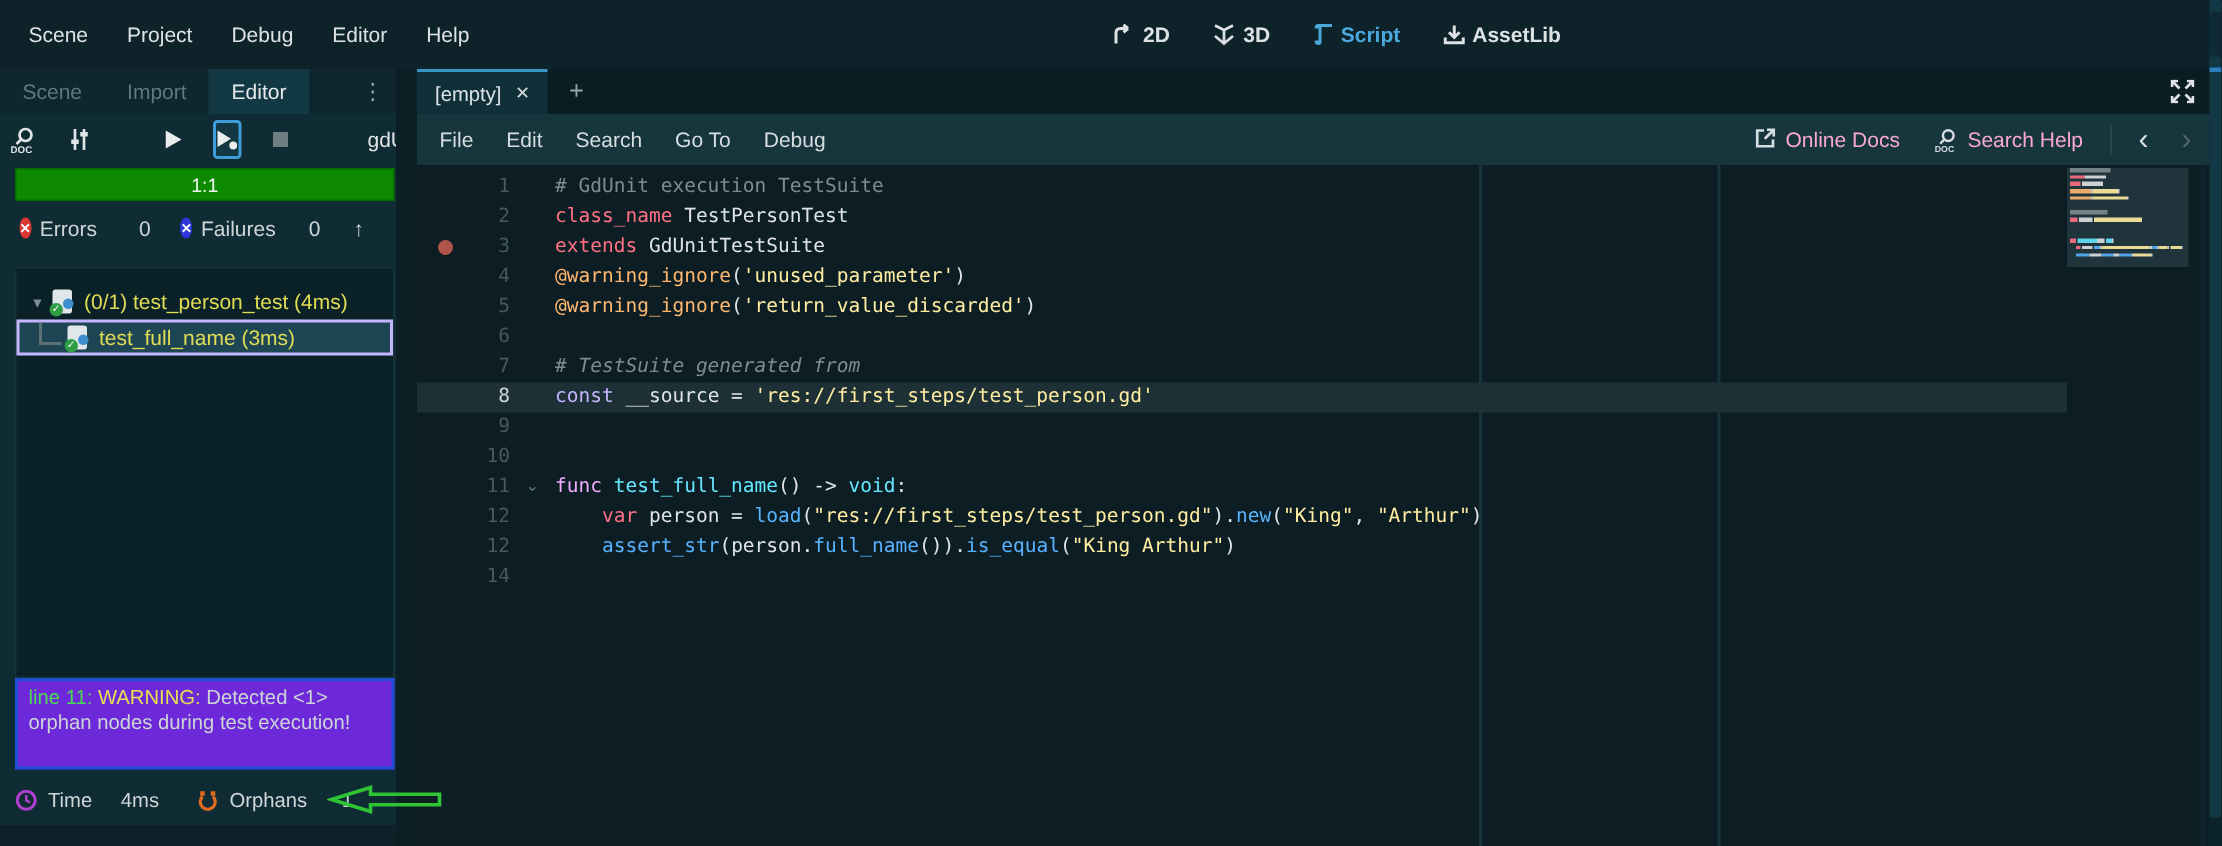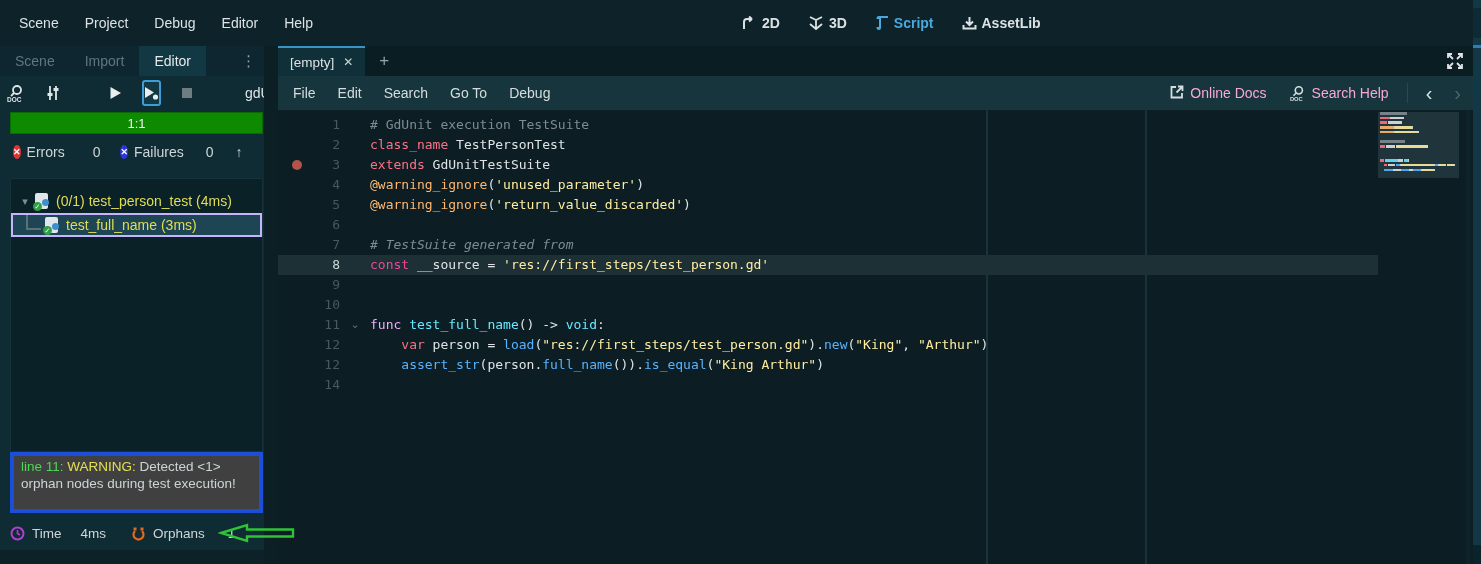--- a/index.html
+++ b/index.html
@@ -50,21 +50,21 @@
   #tree-panel { left:10px; top:132px; width:253px; height:274px; background:#0a2127; border:1px solid #16333b; border-radius:2px; }
   .tree-row { display:flex; align-items:center; height:24px; font-size:14px; color:#e0dd55; white-space:nowrap; }
   .tree-row.selected { background:#1d4553; border:2px solid #c4b5fd; }
   .tree-chevron { color:#7c8f94; font-size:11px; width:16px; text-align:center; margin-left:6px; }
   .tree-indent { width:22px; height:100%; position:relative; margin-left:8px; }
   .script-ic { width:17px; height:17px; position:relative; margin-right:6px; flex:0 0 auto; }
   .script-ic .page { position:absolute; left:2px; top:0; width:13px; height:16px; background:#dfe7ea; border-radius:2px; }
   .script-ic .gear { position:absolute; right:1px; top:6px; width:7px; height:7px; border-radius:50%; background:#3e8fd0; }
   .script-ic .check { position:absolute; left:0; bottom:-1px; width:9px; height:9px; border-radius:50%; background:#2f9e44; color:#fff; font-size:7px; line-height:9px; text-align:center; }
 
-  #warning-box { left:10px; top:406px; width:253px; height:61px; background:#404040; border:4px solid #1d4ed8; padding:2px 7px; font-size:13.5px; line-height:17px; color:#ccd5d6; }
+  #warning-box { left:10px; top:406px; width:253px; height:61px; background:#6d28d9; border:2px solid #1d4ed8; padding:2px 7px; font-size:13.5px; line-height:17px; color:#ccd5d6; }
   #warning-box .lref { color:#49d952; }
   #warning-box .lvl { color:#e3e052; }
 
   #dock-footer { left:10px; top:472px; width:253px; height:30px; display:flex; align-items:center; gap:7px; font-size:13.5px; color:#cfd6d8; }
   #dock-footer .val { color:#cfd6d8; }
 
   
   #anno-arrow { left:218px; top:523px; }
 
   
@@ -361,21 +361,21 @@
     <div id="bp-dot" style="top: 50px;"></div>
     <div id="fold-arrow" style="top: 205px;">⌄</div>
     <div id="code-lines">
         <div class="code-line"><span style="color: rgb(126, 140, 146);"># GdUnit execution TestSuite</span></div>
         <div class="code-line"><span style="color: rgb(255, 112, 133);">class_name</span><span style="color: rgb(223, 227, 229);"> TestPersonTest</span></div>
         <div class="code-line"><span style="color: rgb(255, 112, 133);">extends</span><span style="color: rgb(223, 227, 229);"> GdUnitTestSuite</span></div>
         <div class="code-line"><span style="color: rgb(255, 184, 112);">@warning_ignore</span><span style="color: rgb(223, 227, 229);">(</span><span style="color: rgb(255, 237, 161);">'unused_parameter'</span><span style="color: rgb(223, 227, 229);">)</span></div>
         <div class="code-line"><span style="color: rgb(255, 184, 112);">@warning_ignore</span><span style="color: rgb(223, 227, 229);">(</span><span style="color: rgb(255, 237, 161);">'return_value_discarded'</span><span style="color: rgb(223, 227, 229);">)</span></div>
         <div class="code-line"></div>
         <div class="code-line"><span style="color: rgb(126, 140, 146); font-style: italic;"># TestSuite generated from</span></div>
-        <div class="code-line"><span style="color: #ec4899;">const</span><span style="color: rgb(223, 227, 229);"> __source = </span><span style="color: rgb(255, 237, 161);">'res://first_steps/test_person.gd'</span></div>
+        <div class="code-line"><span style="color: #c4b5fd;">const</span><span style="color: rgb(223, 227, 229);"> __source = </span><span style="color: rgb(255, 237, 161);">'res://first_steps/test_person.gd'</span></div>
         <div class="code-line"></div>
         <div class="code-line"></div>
         <div class="code-line"><span style="color: #f0abfc;">func</span><span style="color: rgb(102, 230, 255);"> test_full_name</span><span style="color: rgb(223, 227, 229);">() -&gt; </span><span style="color: rgb(102, 230, 255);">void</span><span style="color: rgb(223, 227, 229);">:</span></div>
         <div class="code-line"><span style="color: rgb(223, 227, 229);">    </span><span style="color: rgb(255, 112, 133);">var</span><span style="color: rgb(223, 227, 229);"> person = </span><span style="color: rgb(87, 179, 255);">load</span><span style="color: rgb(223, 227, 229);">(</span><span style="color: rgb(255, 237, 161);">"res://first_steps/test_person.gd"</span><span style="color: rgb(223, 227, 229);">).</span><span style="color: rgb(87, 179, 255);">new</span><span style="color: rgb(223, 227, 229);">(</span><span style="color: rgb(255, 237, 161);">"King"</span><span style="color: rgb(223, 227, 229);">, </span><span style="color: rgb(255, 237, 161);">"Arthur"</span><span style="color: rgb(223, 227, 229);">)</span></div>
         <div class="code-line"><span style="color: rgb(223, 227, 229);">    </span><span style="color: rgb(87, 179, 255);">assert_str</span><span style="color: rgb(223, 227, 229);">(person.</span><span style="color: rgb(87, 179, 255);">full_name</span><span style="color: rgb(223, 227, 229);">()).</span><span style="color: rgb(87, 179, 255);">is_equal</span><span style="color: rgb(223, 227, 229);">(</span><span style="color: rgb(255, 237, 161);">"King Arthur"</span><span style="color: rgb(223, 227, 229);">)</span></div>
         <div class="code-line"></div>
       </div>
     <div id="minimap">
       <div id="mm-viewport"></div>
       <div id="mm-hl" style="top: 33.97px;"></div>

